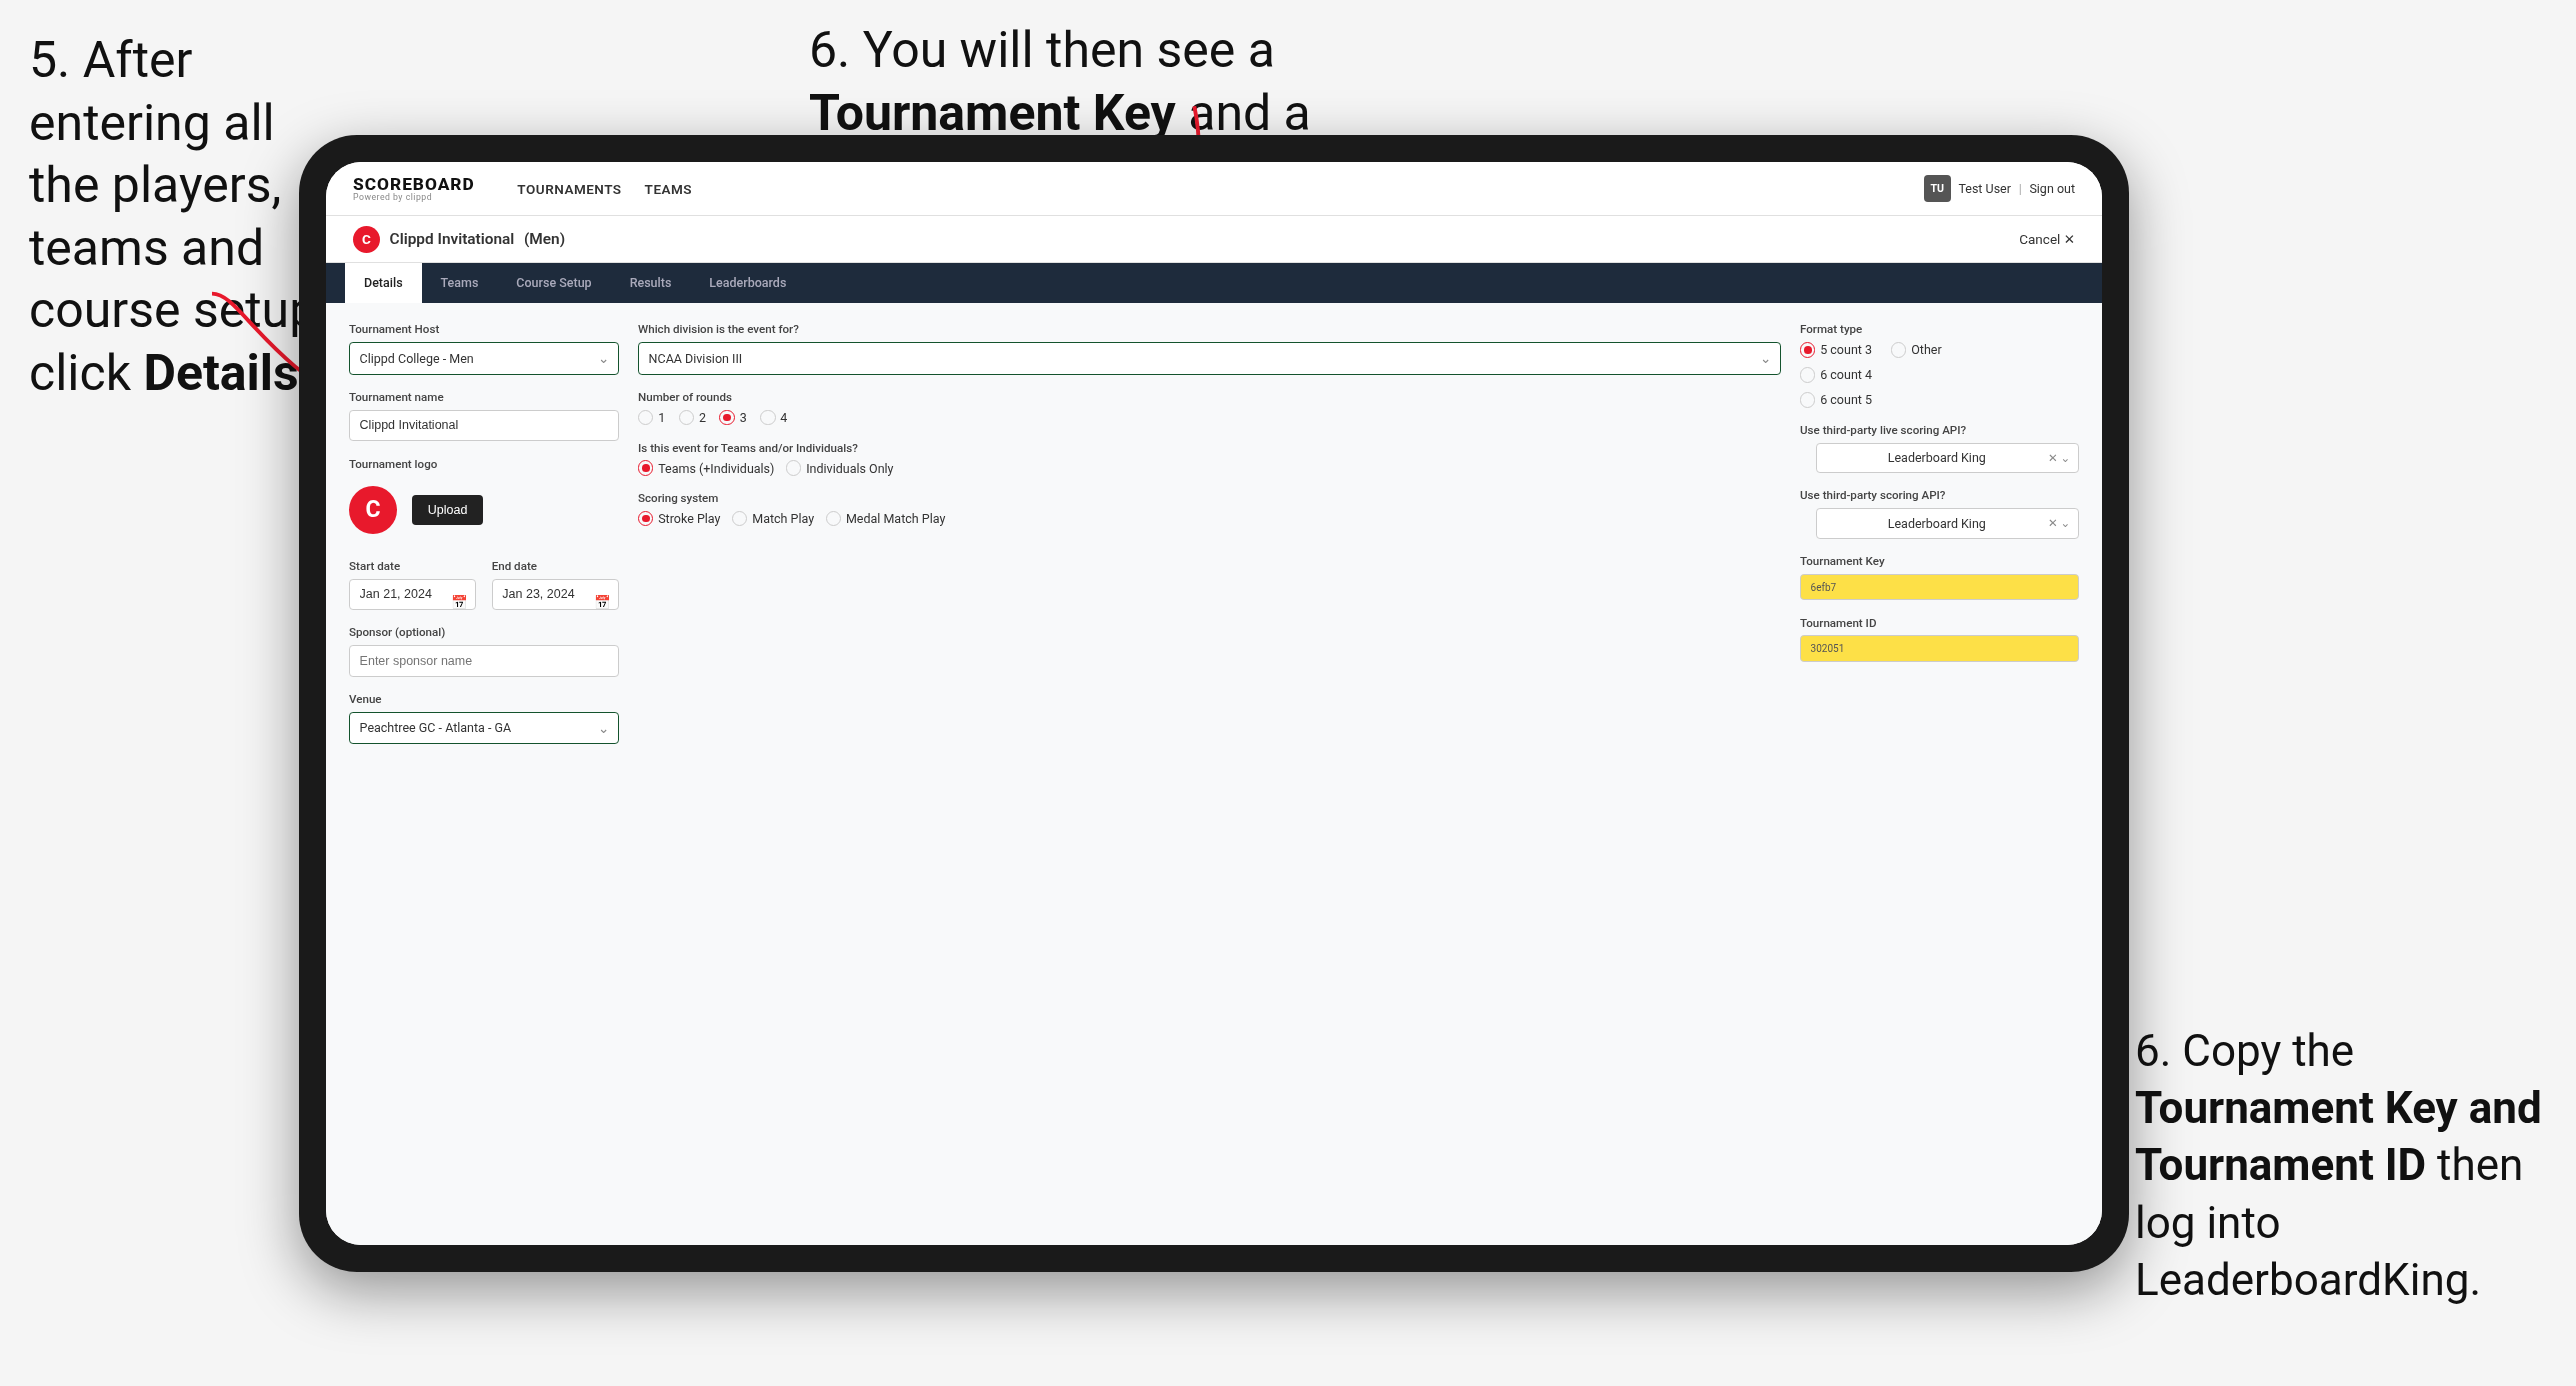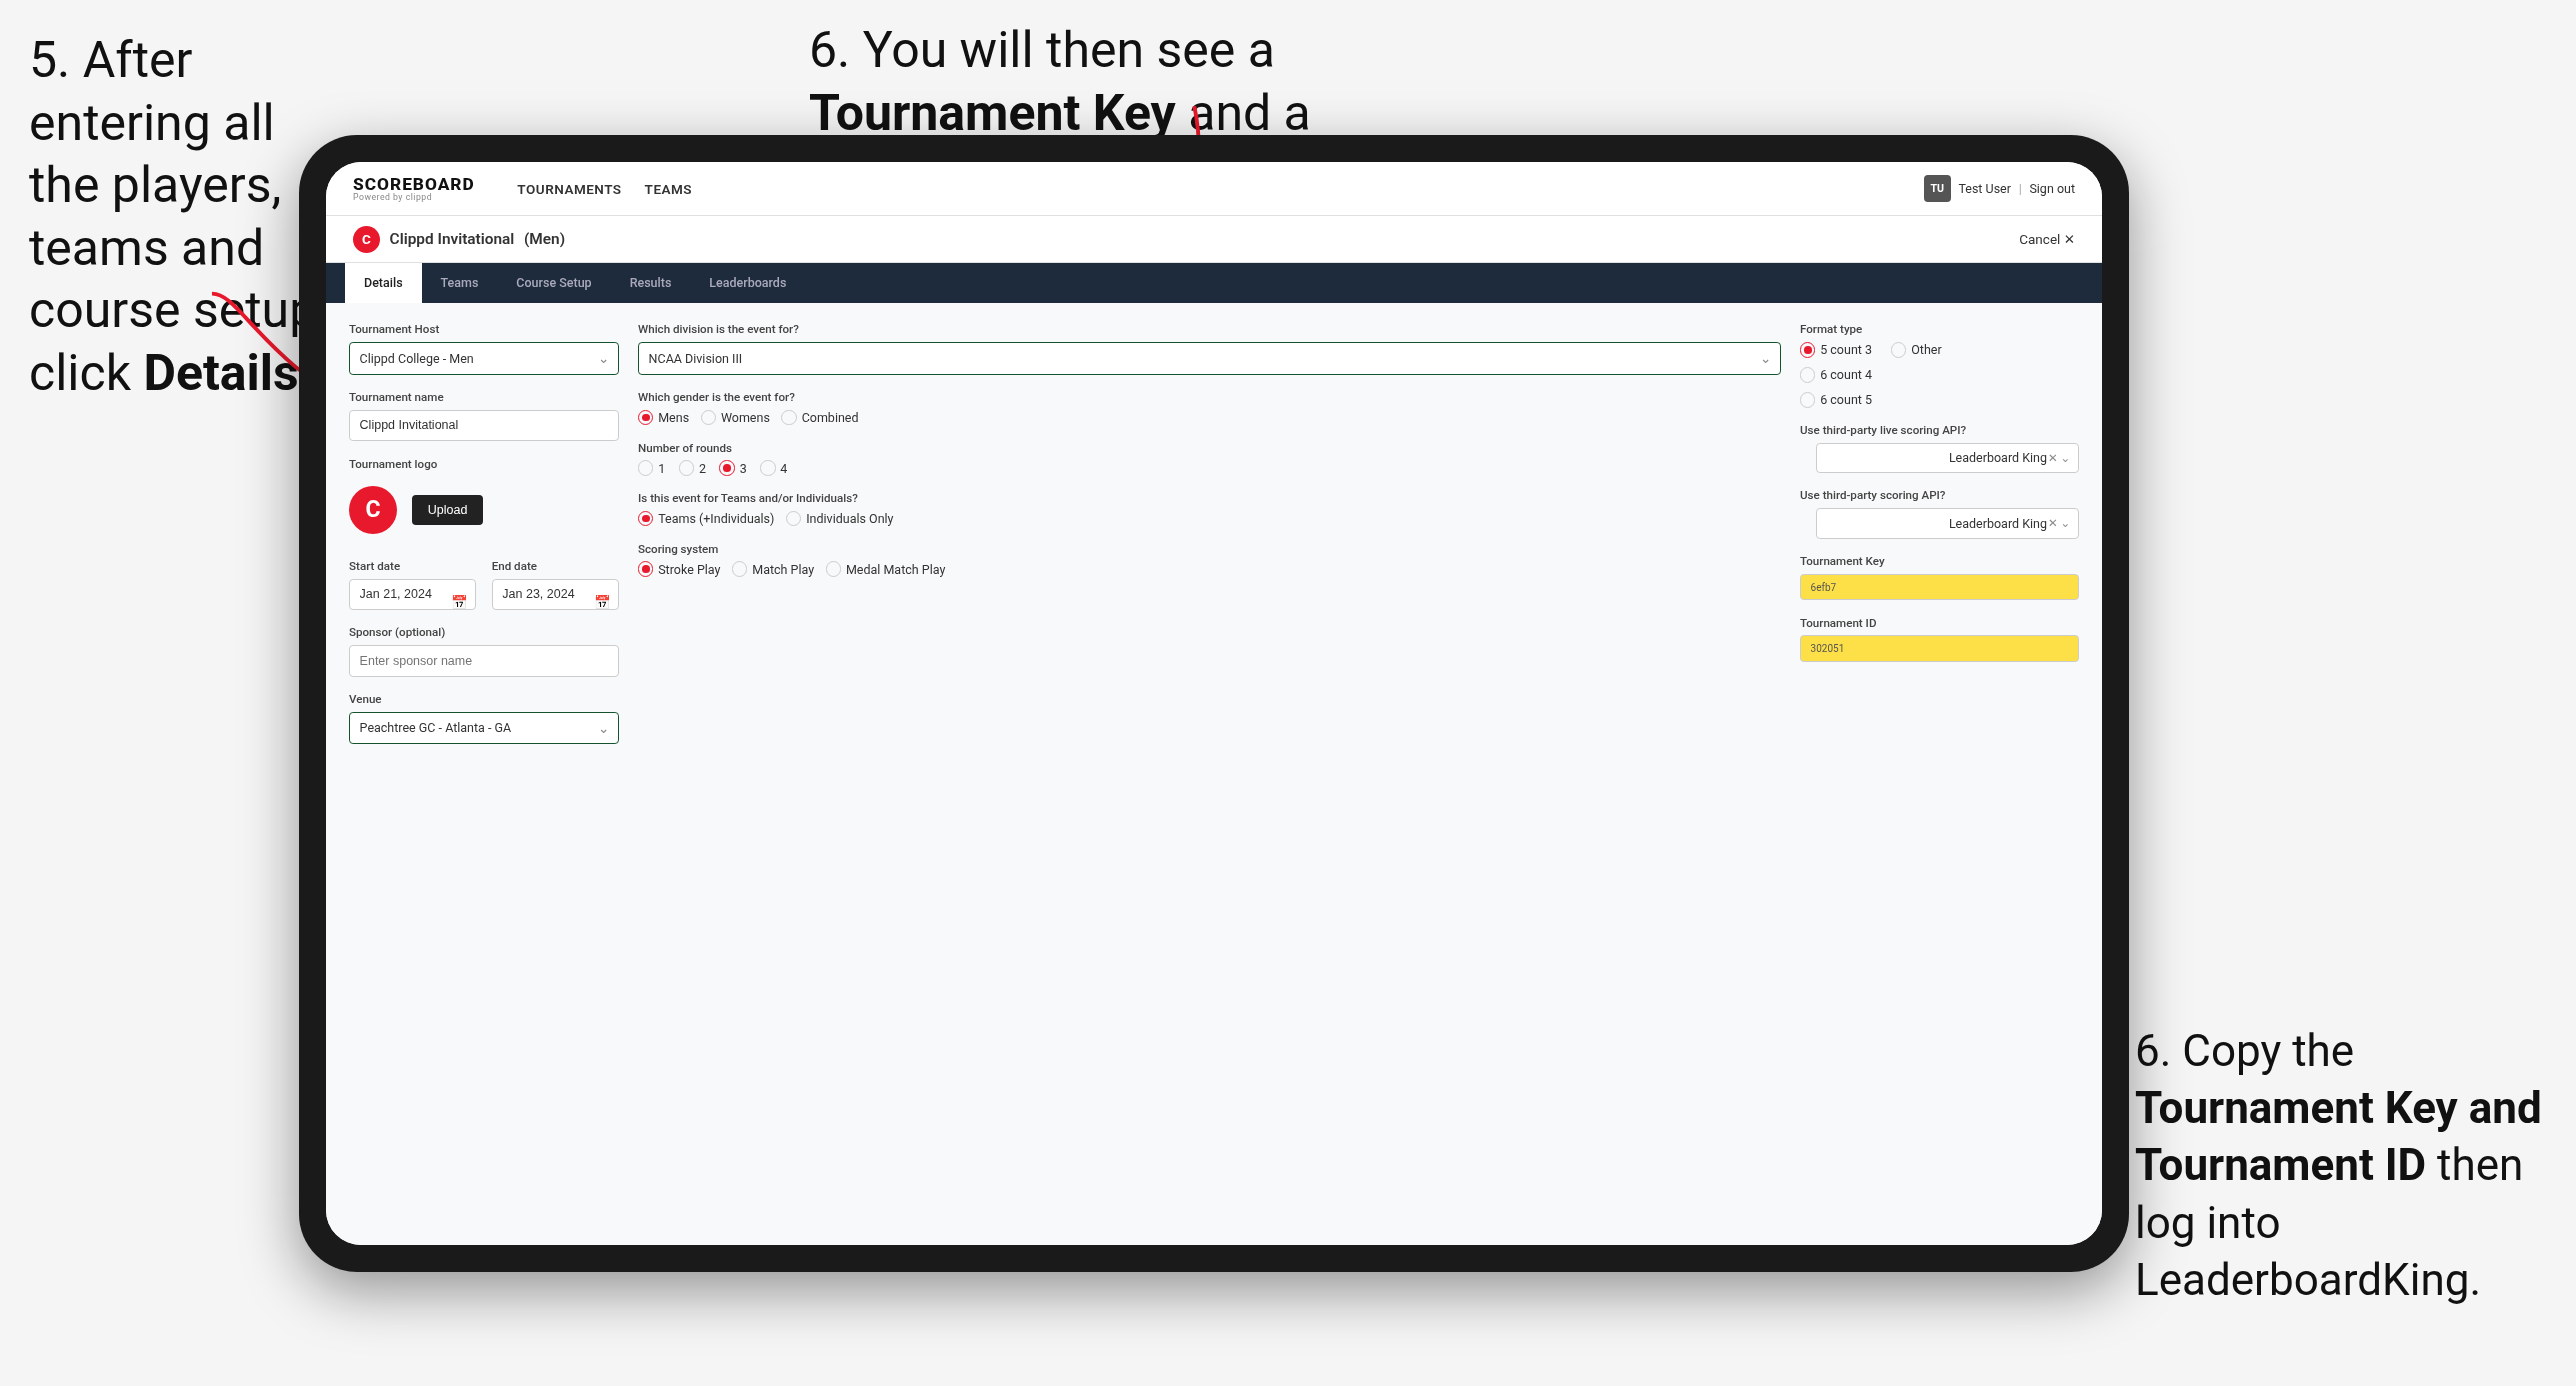--- a/index.html
+++ b/index.html
@@ -398,21 +398,21 @@
     .third-party-select {
       position: relative;
       border: 1px solid #ccc;
       border-radius: 3.9px;
       padding: 6.7px 31px 6.7px 9.6px;
       font-size: 12.5px;
       color: #333;
       background: #fff;
       display: flex;
       align-items: center;
-      justify-content: flex-end;
+      justify-content: center;
       margin-left: 16px;
     }
     .third-party-select .clear-x {
       position: absolute;
       right: 7.7px;
       cursor: pointer;
       color: #888;
       font-size: 11.6px;
     }
 
@@ -613,37 +613,20 @@
 
       <div class="mid-col">
 
         <div class="field-group">
           <label class="field-label">Which division is the event for?</label>
           <div class="select-wrapper">
             <div class="field-input-select">NCAA Division III</div>
           </div>
         </div>
 
-        <div class="field-group">
-          <label class="field-label">Which gender is the event for?</label>
-          <div class="radio-group">
-            <label class="radio-item">
-              <div class="radio-dot selected"></div>
-              <span>Mens</span>
-            </label>
-            <label class="radio-item">
-              <div class="radio-dot"></div>
-              <span>Womens</span>
-            </label>
-            <label class="radio-item">
-              <div class="radio-dot"></div>
-              <span>Combined</span>
-            </label>
-          </div>
-        </div>
 
         <div class="field-group">
           <label class="field-label">Number of rounds</label>
           <div class="rounds-row radio-group">
             <label class="radio-item">
               <div class="radio-dot"></div>
               <span>1</span>
             </label>
             <label class="radio-item">
               <div class="radio-dot"></div>

